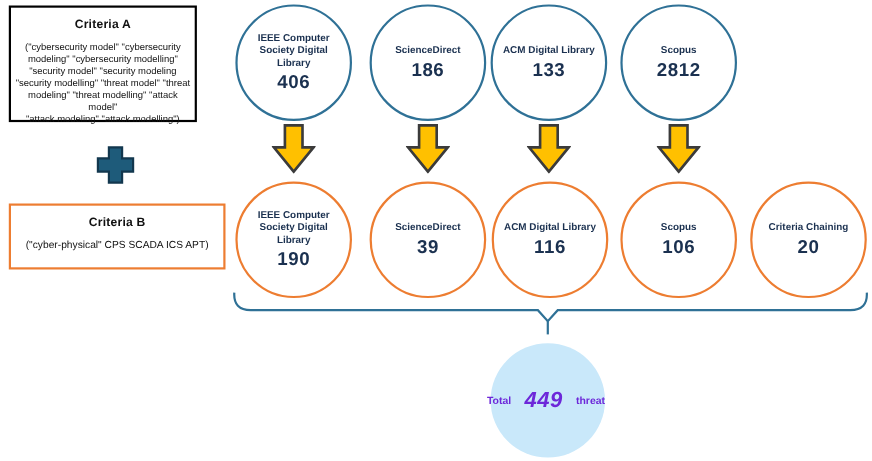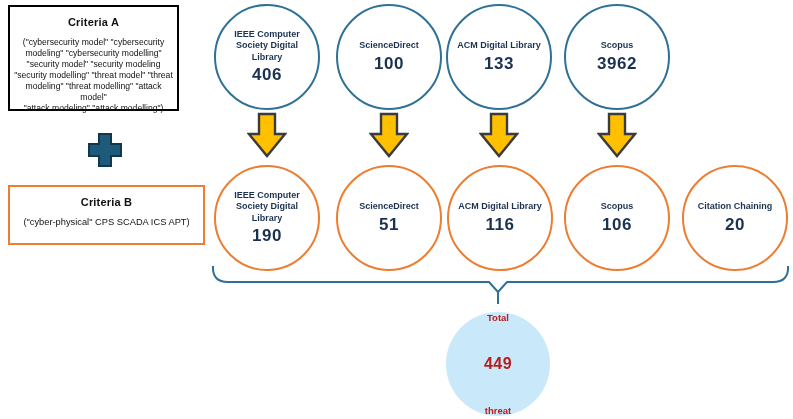--- a/index.html
+++ b/index.html
@@ -57,26 +57,26 @@
   .plus-icon { position: absolute; left: 85px; top: 130px; width: 40px; height: 40px; }
 
   
   .brace-svg { position: absolute; left: 0; top: 0; width: 793px; height: 419px; pointer-events: none; }
 
   
   .total-circle {
     position: absolute; left: 446px; top: 312px;
     width: 104px; height: 104px; border-radius: 50%;
     background: #C9E8FA;
-    display: flex; flex-direction: column;
-    align-items: center; justify-content: space-between;
-    text-align: center; color: #b91c1c;
+    display: flex; flex-direction: row;
+    align-items: center; justify-content: flex-end;
+    text-align: center; color: #6d28d9;
   }
   .total-label { font-size: 9.5px; font-weight: bold; }
-  .total-count { font-size: 16px; font-weight: bold; margin: 2px 2px; letter-spacing: 0.5px; }
+  .total-count { font-size: 20px; font-weight: bold; margin: 2px 12px; letter-spacing: 0.5px; font-style: italic; }
 </style>
 </head>
 <body>
 
 <div class="canvas">
 
   <div class="crit-box box-a">
     <div class="crit-title">Criteria A</div>
     <div class="crit-body-a">("cybersecurity model" "cybersecurity
 modeling" "cybersecurity modelling"
@@ -94,29 +94,29 @@
     <div class="crit-title">Criteria B</div>
     <div class="crit-body-b">("cyber-physical" CPS SCADA ICS APT)</div>
   </div>
 
   <div class="circle top-row" style="left:214px">
     <div class="circle-label">IEEE Computer Society Digital Library</div>
     <div class="circle-count">406</div>
   </div>
   <div class="circle top-row" style="left:336px">
     <div class="circle-label">ScienceDirect</div>
-    <div class="circle-count">100</div>
+    <div class="circle-count">186</div>
   </div>
   <div class="circle top-row" style="left:446px">
     <div class="circle-label">ACM Digital Library</div>
     <div class="circle-count">133</div>
   </div>
   <div class="circle top-row" style="left:564px">
     <div class="circle-label">Scopus</div>
-    <div class="circle-count">3962</div>
+    <div class="circle-count">2812</div>
   </div>
 
   <svg class="down-arrow" style="left:247px" viewBox="0 0 40 46">
     <polygon points="12,2 28,2 28,22 38,22 20,44 2,22 12,22" fill="#FFC000" stroke="#3B3B3B" stroke-width="2.4"></polygon>
   </svg>
   <svg class="down-arrow" style="left:369px" viewBox="0 0 40 46">
     <polygon points="12,2 28,2 28,22 38,22 20,44 2,22 12,22" fill="#FFC000" stroke="#3B3B3B" stroke-width="2.4"></polygon>
   </svg>
   <svg class="down-arrow" style="left:479px" viewBox="0 0 40 46">
     <polygon points="12,2 28,2 28,22 38,22 20,44 2,22 12,22" fill="#FFC000" stroke="#3B3B3B" stroke-width="2.4"></polygon>
@@ -124,32 +124,32 @@
   <svg class="down-arrow" style="left:597px" viewBox="0 0 40 46">
     <polygon points="12,2 28,2 28,22 38,22 20,44 2,22 12,22" fill="#FFC000" stroke="#3B3B3B" stroke-width="2.4"></polygon>
   </svg>
 
   <div class="circle bottom-row" style="left:214px">
     <div class="circle-label">IEEE Computer Society Digital Library</div>
     <div class="circle-count">190</div>
   </div>
   <div class="circle bottom-row" style="left:336px">
     <div class="circle-label">ScienceDirect</div>
-    <div class="circle-count">51</div>
+    <div class="circle-count">39</div>
   </div>
   <div class="circle bottom-row" style="left:447px">
     <div class="circle-label">ACM Digital Library</div>
     <div class="circle-count">116</div>
   </div>
   <div class="circle bottom-row" style="left:564px">
     <div class="circle-label">Scopus</div>
     <div class="circle-count">106</div>
   </div>
   <div class="circle bottom-row" style="left:682px">
-    <div class="circle-label">Citation Chaining</div>
+    <div class="circle-label">Criteria Chaining</div>
     <div class="circle-count">20</div>
   </div>
 
   <svg class="brace-svg" viewBox="0 0 793 419">
     <path d="M 213 266 Q 212 282 228 282 L 489 282 L 498 292 L 507 282 L 773 282 Q 789 282 788 266" fill="none" stroke="#2F7196" stroke-width="2"></path>
     <path d="M 498 292 L 498 304" fill="none" stroke="#2F7196" stroke-width="2"></path>
   </svg>
 
   <div class="total-circle">
     <div class="total-label">Total</div>

